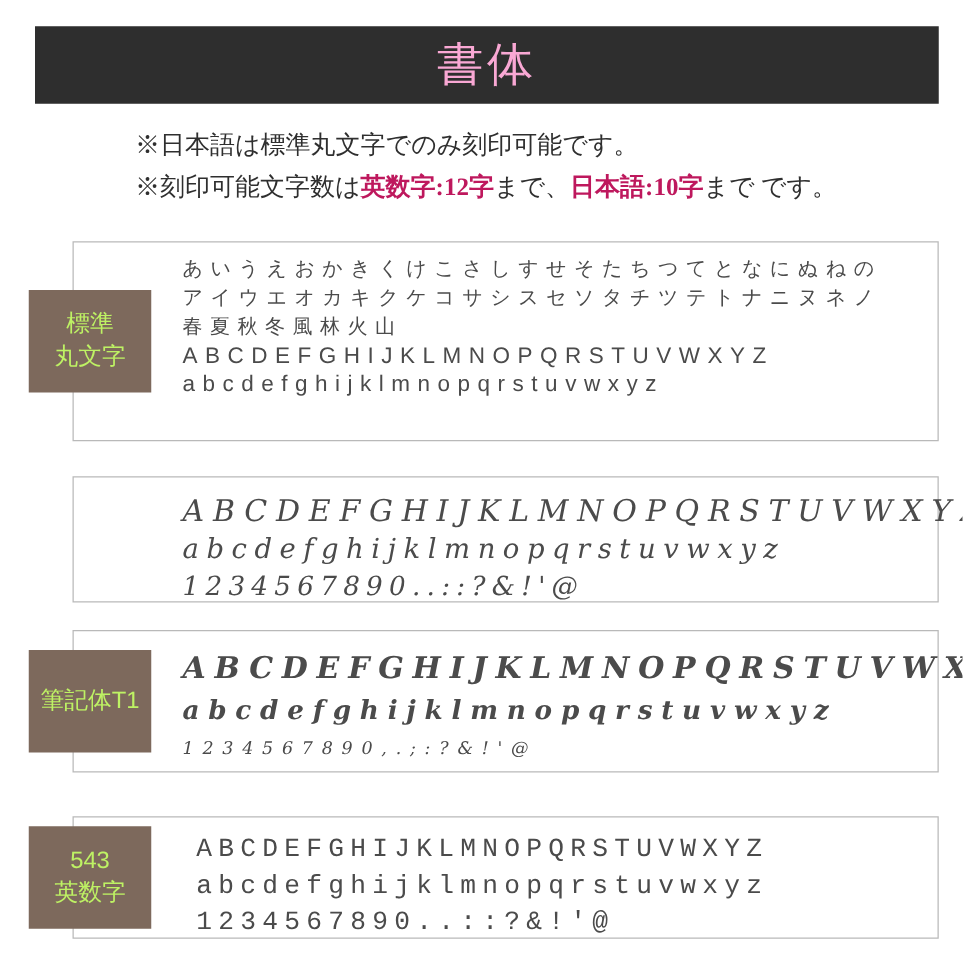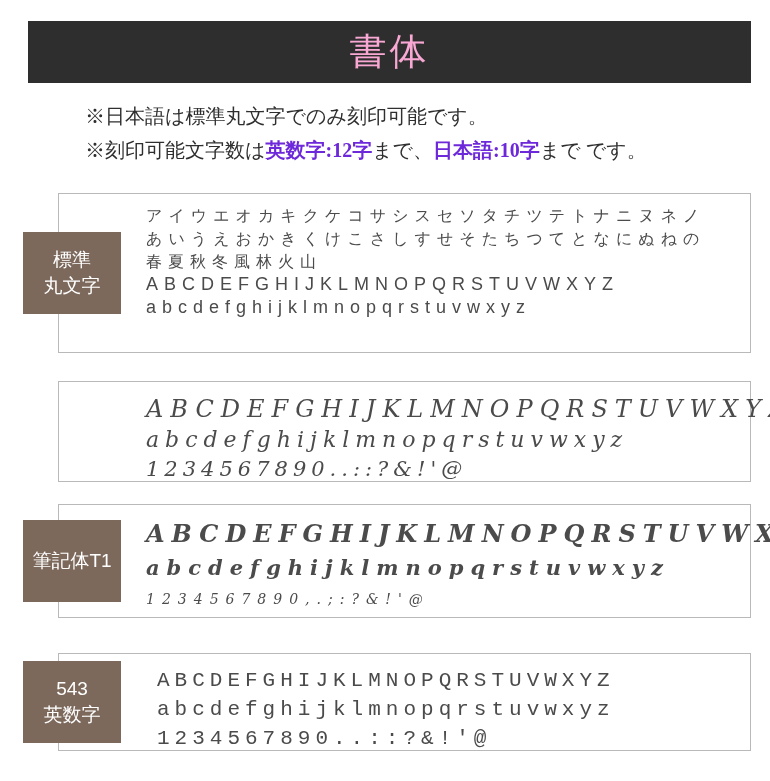--- a/index.html
+++ b/index.html
@@ -24,26 +24,26 @@
   }
   .header-title {
     color: #f9a8d4;
     font-size: 37px;
     letter-spacing: 3px;
     font-family: "Liberation Serif", "DejaVu Serif", serif;
   }
 
   
   .notes {
-    margin: 16px 0 0 85px;
+    margin: 16px 0 0 108px;
     font-size: 20px;
     line-height: 34px;
     color: #2f2f2f;
   }
-  .note-red { color: #6d28d9; font-weight: bold; }
+  .note-red { color: #be185d; font-weight: bold; }
 
   
   .boxes { margin-top: 26px; }
   .sample-box {
     position: relative;
     margin-left: 58px;
     margin-right: 19px;
     background: #ffffff;
     border: 1px solid #b9b9b9;
   }
@@ -53,21 +53,21 @@
   .box-4 { height: 98px; margin-top: 35px; }
 
   .box-label {
     position: absolute;
     left: -36px;
     top: 50%;
     transform: translateY(-50%);
     width: 98px;
     height: 82px;
     background: #7d695c;
-    color: #ffffff;
+    color: #bef264;
     display: flex;
     flex-direction: column;
     align-items: center;
     justify-content: center;
     font-family: "Liberation Sans", "DejaVu Sans", sans-serif;
     font-size: 19px;
     line-height: 26px;
     z-index: 2;
     text-align: center;
   }
@@ -168,22 +168,22 @@
 </div>
 
 <div class="boxes">
 
   <div class="sample-box box-1">
     <div class="box-label">
       <span>標準</span>
       <span>丸文字</span>
     </div>
     <div class="samples">
+      <div class="line-round-ja">あいうえおかきくけこさしすせそたちつてとなにぬねの</div>
       <div class="line-round-ja">アイウエオカキクケコサシスセソタチツテトナニヌネノ</div>
-      <div class="line-round-ja">あいうえおかきくけこさしすせそたちつてとなにぬねの</div>
       <div class="line-round-ja">春夏秋冬風林火山</div>
       <div class="line-round-latin">ABCDEFGHIJKLMNOPQRSTUVWXYZ</div>
       <div class="line-round-latin">abcdefghijklmnopqrstuvwxyz</div>
     </div>
   </div>
 
   <div class="sample-box box-2">
     <div class="samples">
       <div class="line-script1-caps">ABCDEFGHIJKLMNOPQRSTUVWXYZ</div>
       <div class="line-script1-lower">abcdefghijklmnopqrstuvwxyz</div>

